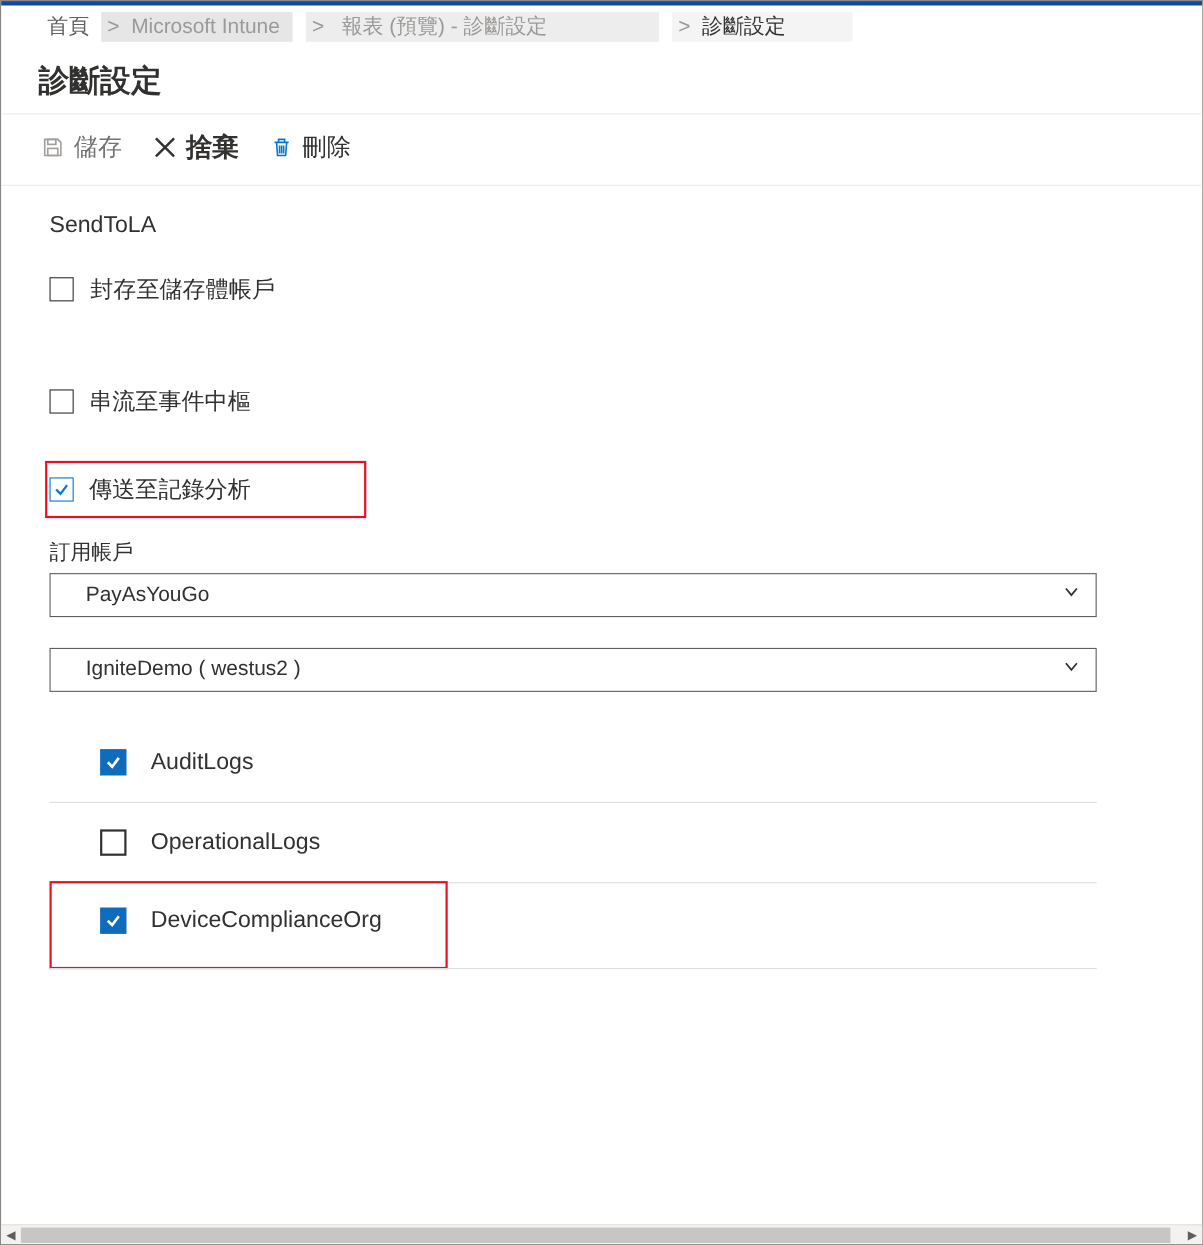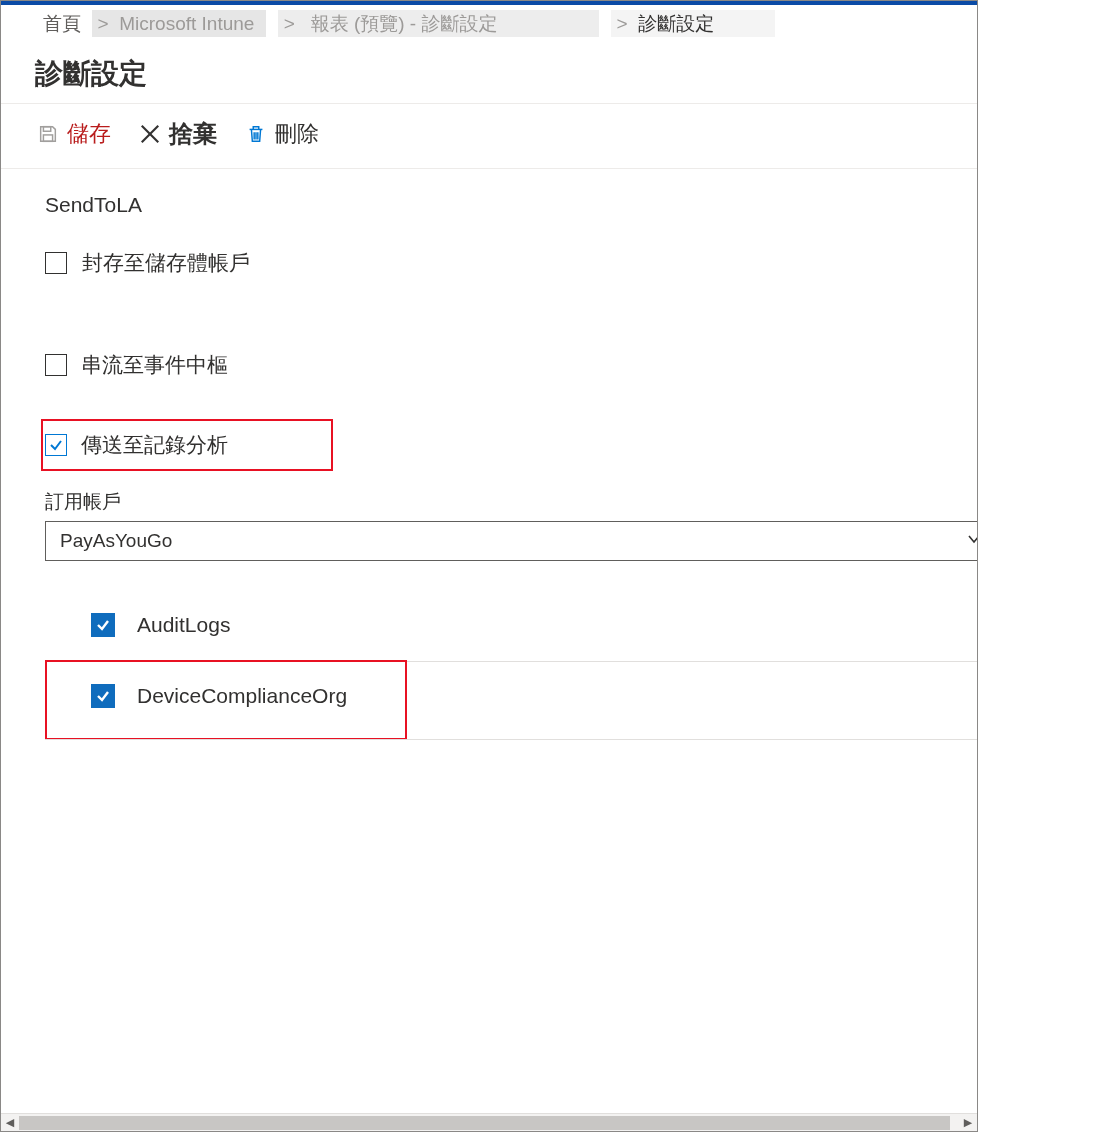--- a/index.html
+++ b/index.html
@@ -1,53 +1,53 @@
 <!DOCTYPE html>
 <html><head>
   <meta charset="utf-8">
   <style>
     * { box-sizing: border-box; margin: 0; padding: 0; }
     html, body { width: 1094px; height: 1132px; font-family: "Segoe UI", "Microsoft JhengHei", sans-serif; background: #fff; color: #323130; overflow: hidden; }
-    .frame { width: 978px; height: 1132px; border: 1px solid #8a8886; position: relative; overflow: hidden; }
+    .frame { width: 1094px; height: 1132px; border: 1px solid #8a8886; position: relative; overflow: hidden; }
     
     .breadcrumb { height: 36px; padding: 6px 10px 6px 42px; font-size: 19px; color: #605e5c; border-top: 4px solid #0b4ba6; white-space: nowrap; }
     .breadcrumb .bc-sep { margin: 0 6px; color: #9c9a98; font-weight: 300; }
     .breadcrumb .bc-last { color: #323130; }
     .bc-shade-1 { background: #e6e6e6; padding: 3px 6px 3px 0; }
     .bc-shade-2 { background: #ededed; padding: 3px 6px; }
     .bc-shade-3 { background: #f4f4f4; padding: 3px 8px 3px 6px; }
     
     .title-row { display: flex; align-items: center; padding: 18px 24px 10px 34px; border-bottom: 1px solid #edebe9; }
     .title-row h1 { font-size: 28px; font-weight: 600; flex: 1; }
     .close-x { font-size: 24px; color: #605e5c; cursor: pointer; padding: 6px; line-height: 1; }
     
     .toolbar { display: flex; align-items: center; gap: 28px; padding: 14px 24px 18px 36px; border-bottom: 1px solid #edebe9; }
     .tb-item { display: inline-flex; align-items: center; gap: 8px; font-size: 22px; cursor: pointer; color: #323130; }
-    .tb-item.disabled { color: #b91c1c; }
+    .tb-item.disabled { color: #737373; }
     .tb-item.discard { font-weight: 700; font-size: 24px; }
     .tb-icon { width: 22px; height: 22px; display: inline-flex; align-items: center; justify-content: center; }
     .tb-icon svg { width: 22px; height: 22px; }
     
     .body { padding: 24px 36px 20px 44px; overflow-y: auto; height: 1000px; }
     .field-label { font-size: 19px; color: #323130; margin-top: 6px; margin-bottom: 6px; }
     .field-value { font-size: 21px; color: #323130; margin-bottom: 24px; }
     .cb-row { display: flex; align-items: center; gap: 14px; margin-bottom: 54px; font-size: 21px; padding: 8px 0; }
     .cb-row.highlight { border: 2px solid #e81123; padding: 10px 8px 10px 2px; margin-left: -4px; width: 292px; margin-top: -8px; margin-bottom: 18px; text-align: center; }
     .cb { width: 22px; height: 22px; border: 1px solid #323130; display: inline-flex; align-items: center; justify-content: center; cursor: pointer; flex-shrink: 0; background: #fff; }
     .cb.blue-outline.checked { border-color: #0078d4; }
     .cb.blue-outline.checked svg { stroke: #0078d4; }
     .cb.blue-fill { width: 24px; height: 24px; border: none; }
     .cb.blue-fill.checked { background: #0f6cbd; }
     .cb.blue-fill.checked svg { stroke: #fff; }
     .cb.blue-fill.unchecked { border: 2px solid #323130; background: #fff; }
     .cb svg { width: 16px; height: 16px; display: none; }
     .cb.checked svg { display: block; }
     .section-label { font-size: 19px; margin-top: 10px; margin-bottom: 6px; }
     .select { border: 1px solid #605e5c; height: 40px; display: flex; align-items: center; padding: 0 14px; font-size: 19px; cursor: pointer; margin-bottom: 28px; width: 952px; }
-    .select .sel-text { flex: 1; }
+    .select .sel-text { flex: 1; margin-left: 18px; }
     .select .sel-caret svg { width: 16px; height: 16px; stroke: #323130; }
     .log-header { font-size: 20px; margin-top: 0px; margin-bottom: 14px; }
     .log-list { width: 952px; }
     .log-item { display: flex; align-items: center; gap: 22px; padding: 24px 0 24px 46px; border-bottom: 1px solid #e1dfdd; font-size: 21px; }
     .log-item:first-child { border-top: none; text-align: right; }
     .log-item.highlight { border: 2px solid #e81123; padding: 22px 0 30px 44px; width: 362px; margin-left: 0px; margin-top: -2px; }
     
     .hscroll { position: absolute; left: 0; right: 0; bottom: 0; height: 18px; background: #f3f2f1; display: flex; align-items: center; border-top: 1px solid #e1dfdd; }
     .hscroll .arrow { width: 18px; height: 18px; display: flex; align-items: center; justify-content: center; color: #605e5c; font-size: 11px; cursor: pointer; }
     .hscroll .track { flex: 1; height: 18px; background: #f3f2f1; position: relative; }
@@ -152,29 +152,43 @@
     <div class="section-label">訂用帳戶</div>
     <div class="select">
       <span class="sel-text">PayAsYouGo</span>
       <span class="sel-caret">
         <svg viewBox="0 0 16 16" fill="none" stroke-width="1.6">
             <polyline points="3,5 8,11 13,5"></polyline>
           </svg>
       </span>
     </div>
 
+    <div class="select">
+      <span class="sel-text">IgniteDemo ( westus2 )</span>
+      <span class="sel-caret">
+        <svg viewBox="0 0 16 16" fill="none" stroke-width="1.6">
+            <polyline points="3,5 8,11 13,5"></polyline>
+          </svg>
+      </span>
+    </div>
 
     <div class="log-list">
       <div class="log-item">
         <span class="cb blue-fill checked">
           <svg viewBox="0 0 16 16" fill="none" stroke-width="2.4">
               <polyline points="3,8 7,12 13,4"></polyline>
             </svg>
         </span>
         <span>AuditLogs</span>
+      </div>
+      <div class="log-item">
+        <span class="cb blue-fill unchecked">
+          
+        </span>
+        <span>OperationalLogs</span>
       </div>
       <div class="log-item highlight" style="border-bottom:2px solid #e81123;">
         <span class="cb blue-fill checked">
           <svg viewBox="0 0 16 16" fill="none" stroke-width="2.4">
               <polyline points="3,8 7,12 13,4"></polyline>
             </svg>
         </span>
         <span>DeviceComplianceOrg</span>
       </div>
       <div style="border-top:1px solid #e1dfdd; width:952px; margin-top:-1px;"></div>

